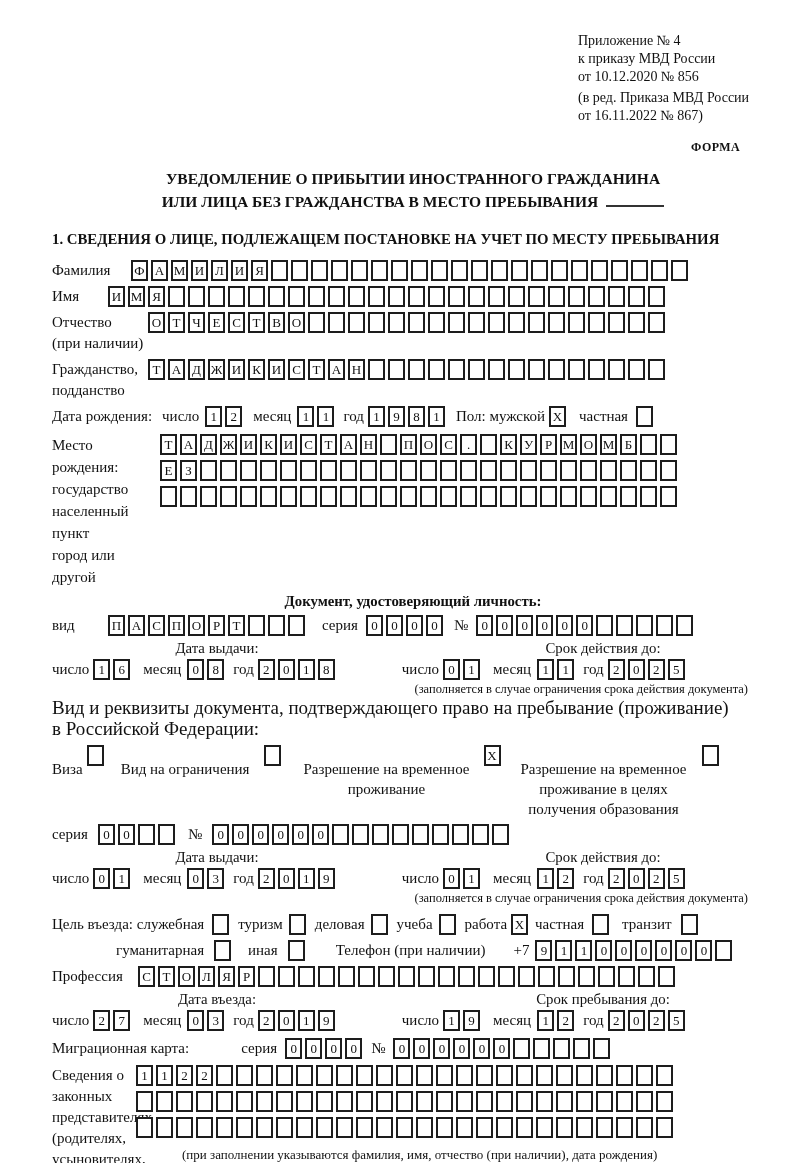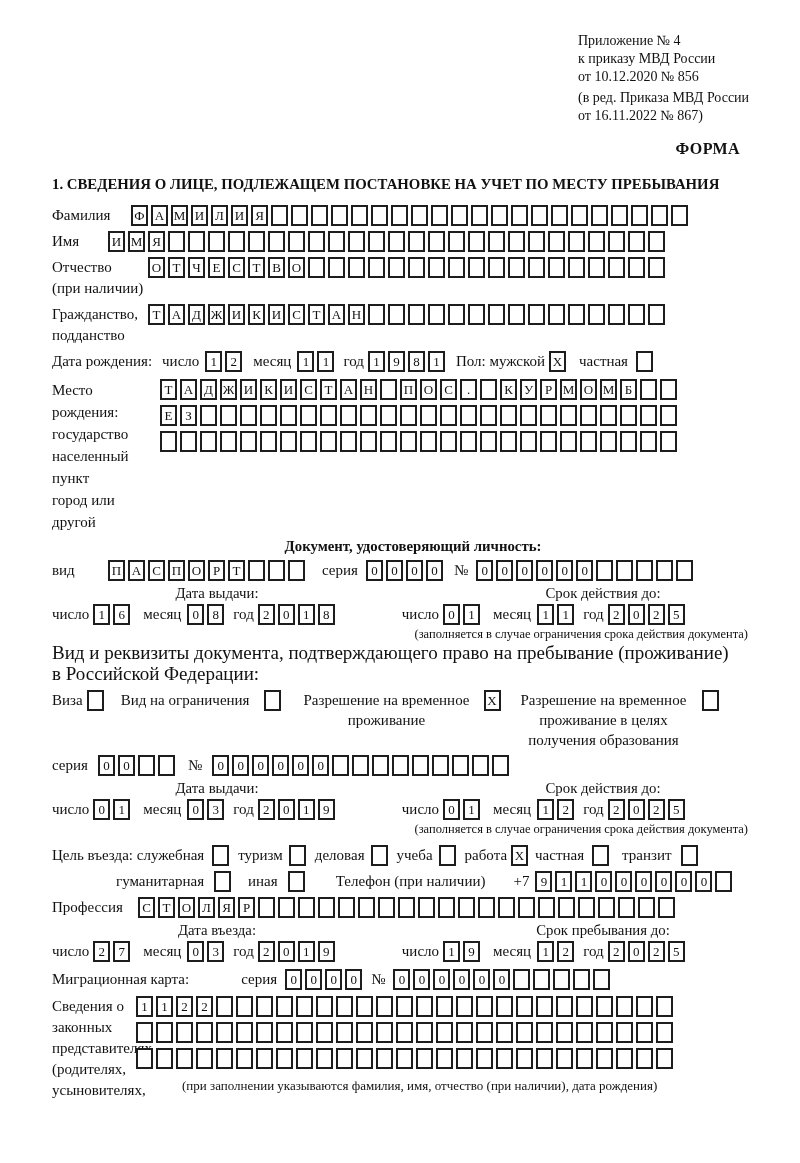--- a/index.html
+++ b/index.html
@@ -2,21 +2,21 @@
 <html><head>
 <meta charset="utf-8">
 <style>
   * { box-sizing: border-box; margin: 0; padding: 0; }
   html,body { background:#e8e8e8; }
   body { font-family:"Liberation Serif","DejaVu Serif",serif; color:#111; }
   .page { width:800px; height:1163px; background:#fff; padding:32px 26px 12px 52px; overflow:hidden; position:relative; }
 
   .appendix { width:196px; margin-left:auto; font-size:14px; line-height:18px; }
   .appendix .rev { margin-top:3px; }
-  .forma { margin-top:15px; padding-right:34px; text-align:right; font-weight:bold; font-size:16px; letter-spacing:.4px; }
+  .forma { margin-top:15px; padding-right:34px; text-align:right; font-weight:bold; font-size:12px; letter-spacing:.4px; }
   .title { margin-top:12px; text-align:center; font-weight:bold; font-size:15.5px; line-height:23px; }
   .blank-line { display:inline-block; width:58px; border-bottom:2px solid #333; vertical-align:baseline; margin-left:8px; }
   .sec-heading { margin-top:18px; text-align:left; font-weight:bold; font-size:14.8px; }
 
   .frow { display:flex; align-items:center; margin-top:5px; font-size:15px; }
   .frow.top { align-items:flex-start; }
   .lab { flex:none; line-height:21px; }
   .boxes { display:flex; flex:none; }
   .boxcol .boxes { margin-bottom:5px; }
   .cbox { flex:none; width:17px; height:21px; border:2px solid #1d1d1d; margin-right:3px;
@@ -29,21 +29,21 @@
   .center-bold { margin-top:5px; text-align:center; font-weight:bold; font-size:14.8px; }
   .dates-hdr { display:flex; margin-top:4px; font-size:14.8px; }
   .dates-hdr .dh-left { width:330px; text-align:center; }
   .dates-hdr .dh-right { width:330px; margin-left:56px; text-align:center; }
   .dgroup { display:flex; align-items:center; }
   .note-right { margin-top:2px; text-align:right; padding-right:26px; font-size:12.5px; }
   .plain-line { font-size:19px; line-height:21px; }
 
   .chk-row { display:flex; align-items:flex-start; margin-top:6px; font-size:15px; }
   .chk-item { display:flex; align-items:flex-start; }
-  .chk-item .txt { line-height:20px; }
+  .chk-item .txt { line-height:20px;margin-top:14px; }
   .chk-item .txt.c { text-align:center; }
 
   .purpose-row { display:flex; align-items:center; margin-top:8px; font-size:15px; flex-wrap:nowrap; }
   .reps-note { margin-top:9px; margin-left:46px; font-size:13px; }
   .lab-col { flex:none; line-height:22px; }
   .lab-col.tight { line-height:21px; }
 </style>
 </head>
 <body>
 
@@ -52,20 +52,24 @@
   <div class="appendix">
     <div>Приложение № 4</div>
     <div>к приказу МВД России</div>
     <div>от 10.12.2020 № 856</div>
     <div class="rev">(в ред. Приказа МВД России</div>
     <div>от 16.11.2022 № 867)</div>
   </div>
 
   <div class="forma">ФОРМА</div>
 
+  <div class="title">
+    <div>УВЕДОМЛЕНИЕ О ПРИБЫТИИ ИНОСТРАННОГО ГРАЖДАНИНА</div>
+    <div><span>ИЛИ ЛИЦА БЕЗ ГРАЖДАНСТВА В МЕСТО ПРЕБЫВАНИЯ</span><span class="blank-line"></span></div>
+  </div>
 
   <div class="sec-heading">1. СВЕДЕНИЯ О ЛИЦЕ, ПОДЛЕЖАЩЕМ ПОСТАНОВКЕ НА УЧЕТ ПО МЕСТУ ПРЕБЫВАНИЯ</div>
 
   <div class="frow" style="margin-top:12px;gap:23px;">
     <span class="lab w56">Фамилия</span>
     <span class="boxes">
         <span class="cbox">Ф</span>
         <span class="cbox">А</span>
         <span class="cbox">М</span>
         <span class="cbox">И</span>

